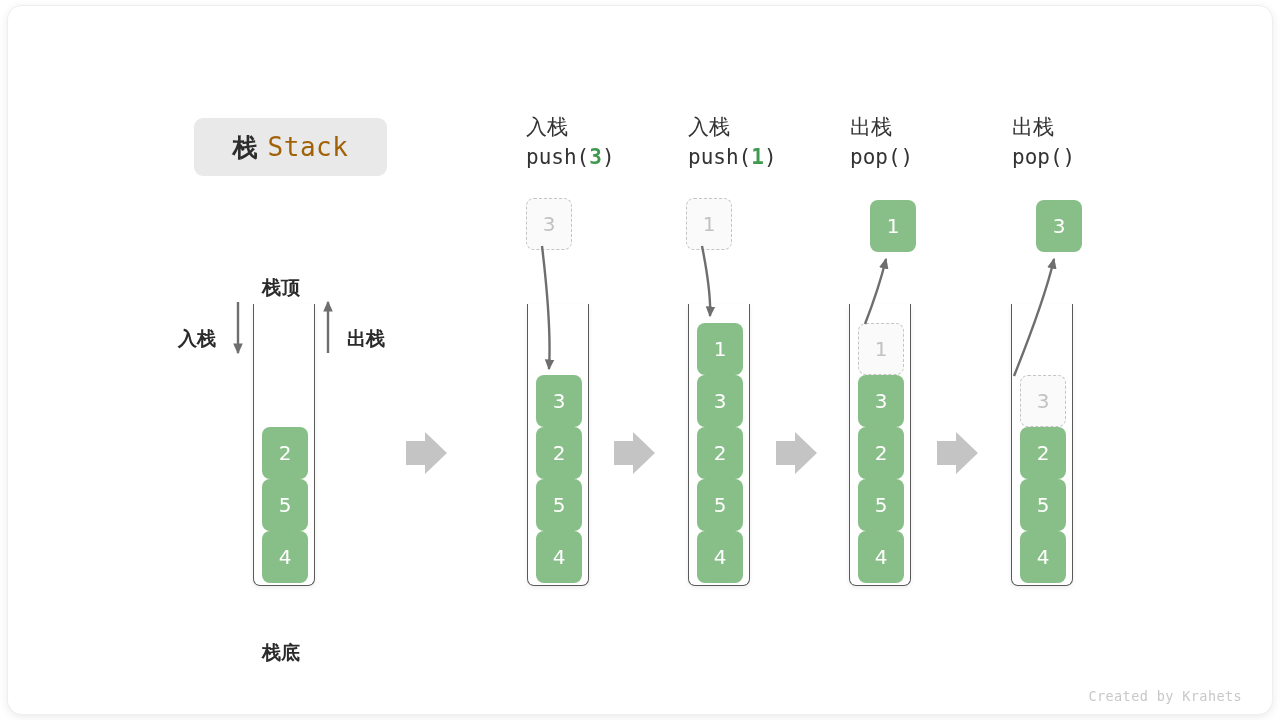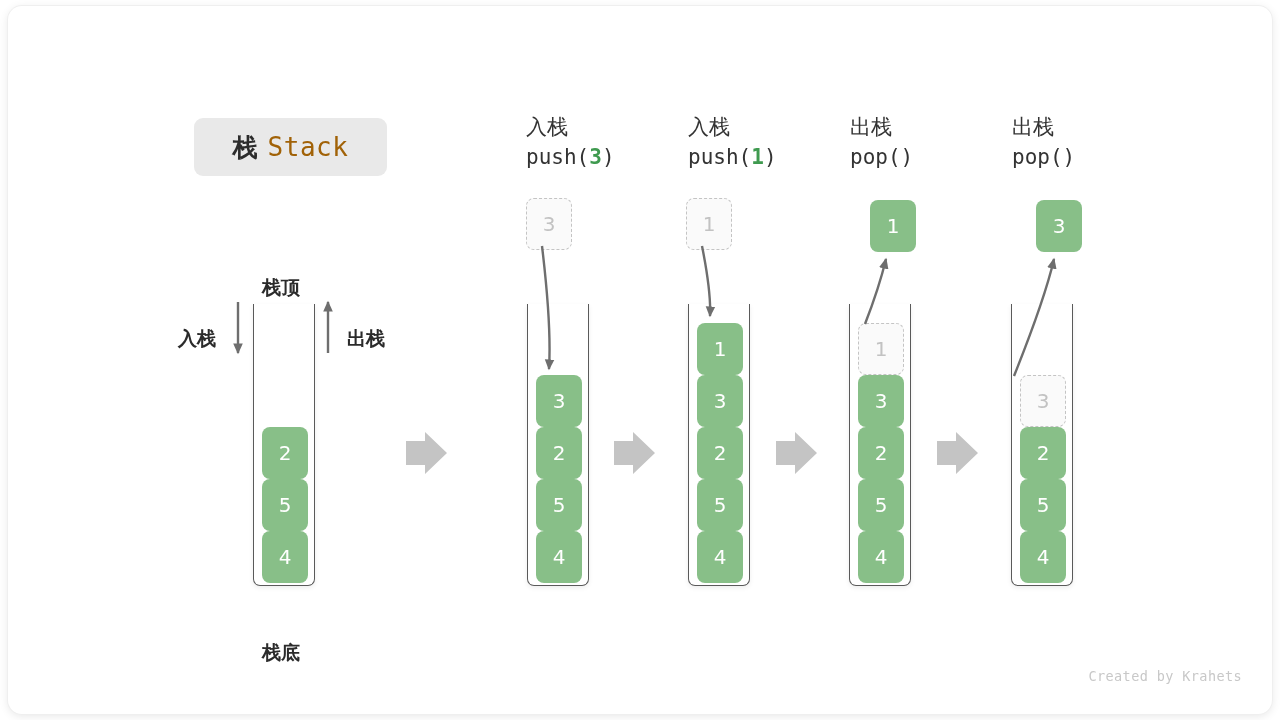--- a/index.html
+++ b/index.html
@@ -115,21 +115,21 @@
   }
 
   svg.overlay {
     position: absolute; left: 0; top: 0;
     width: 1264px; height: 708px;
     pointer-events: none;
   }
 
   #credit {
     position: absolute;
-    right: 30px; bottom: 30px;
+    right: 30px; bottom: 10px;
     font-family: "DejaVu Sans Mono", monospace;
     font-size: 13.5px; color: #c8c8c8;
     letter-spacing: 0.4px;
   }
 </style>
 </head>
 <body>
 
 <div id="card">
 

